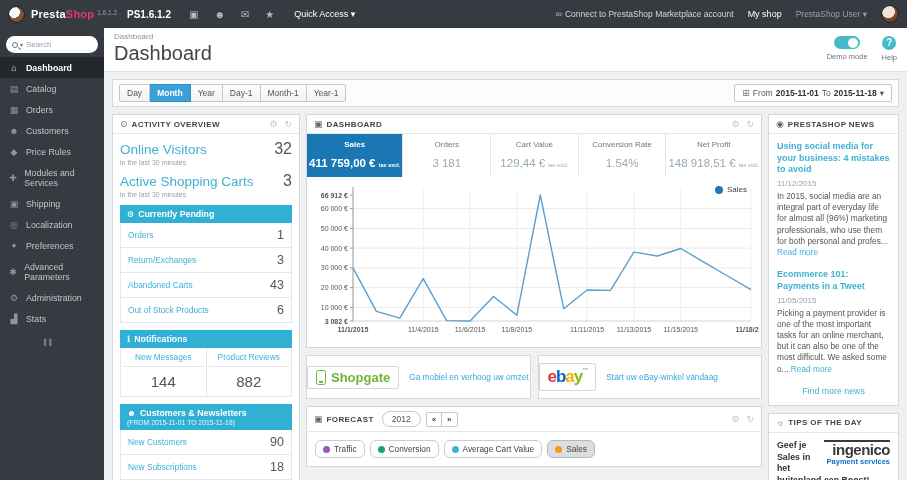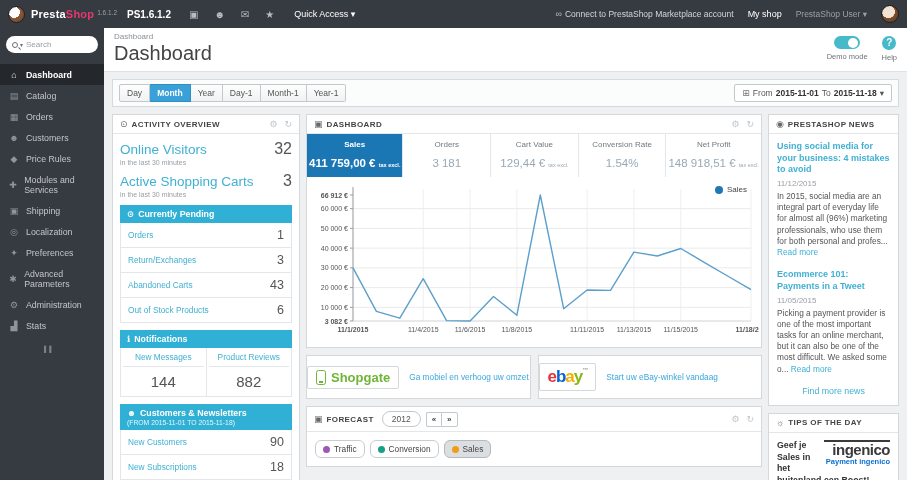--- a/index.html
+++ b/index.html
@@ -19,21 +19,21 @@
   .tb-right { margin-left:auto; display:flex; align-items:center; gap:14px;justify-content:center; }
   .tb-link { font-size:8.5px; color:#d4d7da; cursor:pointer; }
   .tb-link .lnk-ico { font-size:9px; margin-right:3px; color:#b7bcc1; }
   .myshop { font-size:9px; color:#fff; cursor:pointer; }
   .userlbl { font-size:8.5px; color:#9aa0a6; cursor:pointer; }
   .avatar { width:18px; height:18px; border-radius:50%; background:radial-gradient(circle at 40% 35%, #f2e3d5 45%, #7d4e2d 46%, #5d3a21 100%); border:1px solid #222; cursor:pointer; }
 
   
   .shell { flex:1; display:flex; min-height:0; }
   .sidebar { width:104px; flex:0 0 104px; background:#363a41; padding-top:6px; }
-  .searchbox { margin:2px 6px 11px 6px; background:#fff; border-radius:9px; height:17px; display:flex; align-items:center; padding:1px 6px; }
+  .searchbox { margin:2px 6px 4px 6px; background:#fff; border-radius:9px; height:17px; display:flex; align-items:center; padding:1px 6px; }
   .mag { width:6px; height:6px; border:1.2px solid #6b7075; border-radius:50%; position:relative; flex:0 0 6px; }
   .mag::after { content:""; position:absolute; width:3px; height:1.2px; background:#6b7075; transform:rotate(45deg); left:4.5px; top:5.5px; }
   .search-caret { font-size:6px; color:#6b7075; margin:0 3px 0 2px; }
   .searchbox input { border:0; outline:0; width:100%; font-size:8px; color:#555; background:transparent; font-family:inherit; }
   .searchbox input::placeholder { color:#9aa0a6; }
   .nav-item { display:flex; align-items:center; gap:7px; padding:5.5px 9px; color:#c3c7cb; font-size:8.8px; cursor:pointer; }
   .nav-item .glyph { width:10px; text-align:center; font-size:9px; color:#8f959b; }
   .nav-item.active { background:#24272c; color:#fff; font-weight:bold; }
   .nav-item.active .glyph { color:#fff; }
   .collapse-btn { color:#7c8187; font-size:6px; padding:10px 0 0 44px; cursor:pointer; letter-spacing:1px; }
@@ -463,20 +463,24 @@
               </div>
               <div class="fc-legend">
                 <span class="leg-btn">
                     <span class="dot" style="background: rgb(155, 89, 182);"></span>
                     <span>Traffic</span>
                   </span>
                 <span class="leg-btn">
                     <span class="dot" style="background: rgb(22, 160, 133);"></span>
                     <span>Conversion</span>
                   </span>
+                <span class="leg-btn">
+                    <span class="dot" style="background: rgb(65, 177, 211);"></span>
+                    <span>Average Cart Value</span>
+                  </span>
                 <span class="leg-btn active">
                     <span class="dot" style="background: rgb(243, 156, 18);"></span>
                     <span>Sales</span>
                   </span>
               </div>
             </div>
           </div>
 
           <div class="col-right">
             <div class="panel">
@@ -500,21 +504,21 @@
             </div>
 
             <div class="panel">
               <div class="panel-hd">
                 <span class="hico">☼</span>
                 <span class="ttl">TIPS OF THE DAY</span>
               </div>
               <div class="tips-body">
                 <div class="ingenico">
                   <div class="ing-main">ingenico</div>
-                  <div class="ing-sub">Payment ingenico</div>
+                  <div class="ing-sub">Payment services</div>
                 </div>
                 <div class="tips-headline">Geef je Sales in het buitenland een Boost!</div>
 
               </div>
             </div>
           </div>
         </div>
       </div>
     </div>
   </div>

